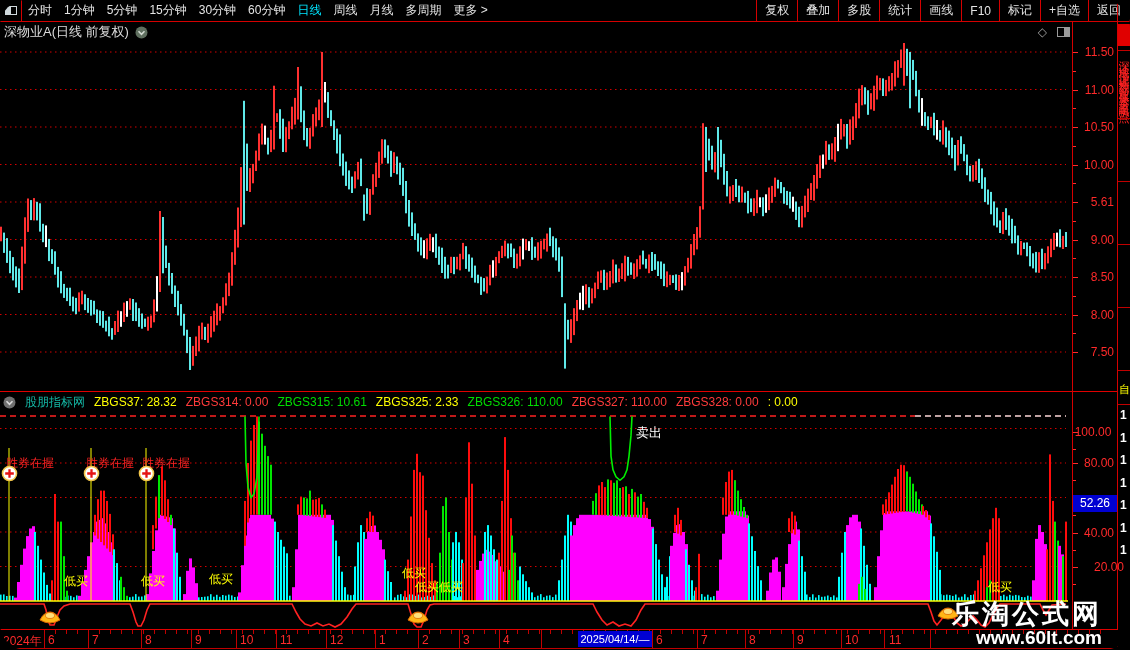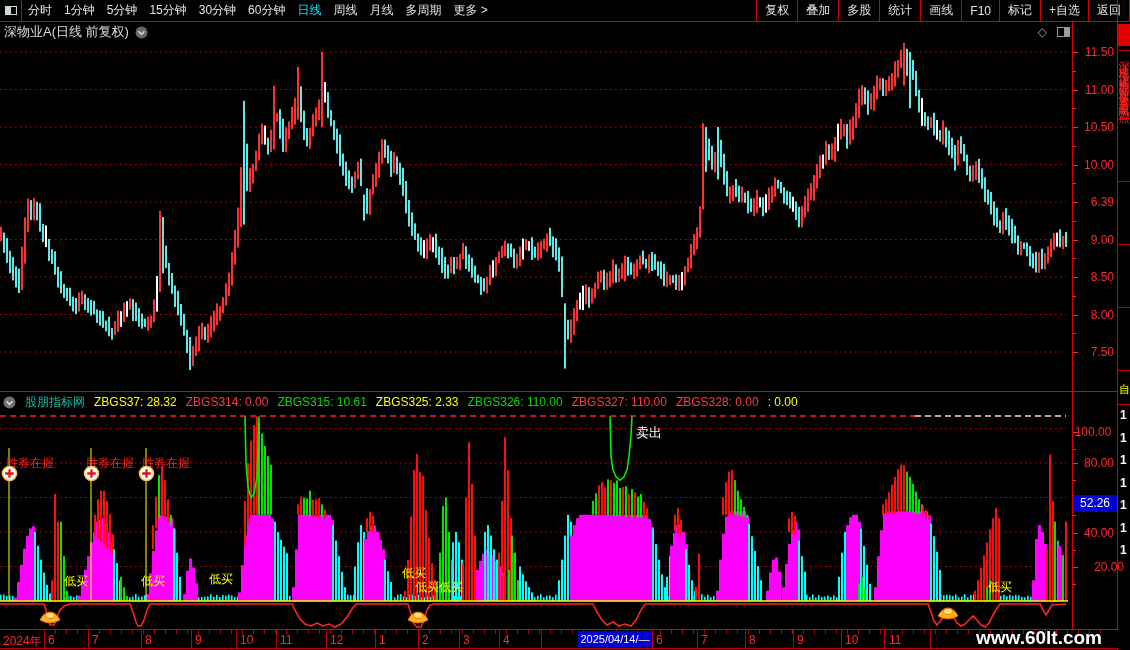--- a/index.html
+++ b/index.html
@@ -1,17 +1,17 @@
 <!DOCTYPE html>
 <html><head>
 <meta charset="utf-8">
 <style>
   html,body{margin:0;padding:0;background:#000;}
   body{font-family:"Liberation Sans","DejaVu Sans",sans-serif;}
-  #app{position:relative;width:1130px;height:650px;background:#000;overflow:hidden;}
+  #app{position:relative;width:1130px;height:650px;background:#000;overflow:hidden;border-radius:26px;}
   .abs{position:absolute;}
   
   #topbar{left:0;top:0;width:1130px;height:22px;border-bottom:1px solid #d50000;display:flex;align-items:center;box-sizing:border-box;}
   #winbox{width:22px;height:22px;border-right:1px solid #d50000;box-sizing:border-box;display:flex;align-items:center;justify-content:center;flex:0 0 auto;}
   #winglyph{width:12px;height:9px;border:1px solid #cfd8dc;box-sizing:border-box;position:relative;}
   #winglyph::after{content:"";position:absolute;left:0;top:0;width:5px;height:7px;background:#cfd8dc;}
   .tl-item{color:#e4e4e4;font-size:12px;margin:0 6px;white-space:nowrap;cursor:default;}
   .tl-item.active{color:#00e5ff;}
   #tr{margin-left:auto;display:flex;height:100%;}
   .tr-item{color:#e4e4e4;font-size:12px;padding:0 8px;border-left:1px solid #d50000;display:flex;align-items:center;white-space:nowrap;}
@@ -1067,21 +1067,21 @@
       <div class="tick" style="left: 1073px; top: 70.75px; width: 3px;"></div>
       <div class="pricelab" style="left: 1072px; top: 82.5px;">11.00</div>
       <div class="tick" style="left: 1073px; top: 89.5px; width: 5px;"></div>
       <div class="tick" style="left: 1073px; top: 108.25px; width: 3px;"></div>
       <div class="pricelab" style="left: 1072px; top: 120px;">10.50</div>
       <div class="tick" style="left: 1073px; top: 127px; width: 5px;"></div>
       <div class="tick" style="left: 1073px; top: 145.75px; width: 3px;"></div>
       <div class="pricelab" style="left: 1072px; top: 157.5px;">10.00</div>
       <div class="tick" style="left: 1073px; top: 164.5px; width: 5px;"></div>
       <div class="tick" style="left: 1073px; top: 183.25px; width: 3px;"></div>
-      <div class="pricelab" style="left: 1072px; top: 195px;">6.39</div>
+      <div class="pricelab" style="left: 1072px; top: 195px;">5.61</div>
       <div class="tick" style="left: 1073px; top: 202px; width: 5px;"></div>
       <div class="tick" style="left: 1073px; top: 220.75px; width: 3px;"></div>
       <div class="pricelab" style="left: 1072px; top: 232.5px;">9.00</div>
       <div class="tick" style="left: 1073px; top: 239.5px; width: 5px;"></div>
       <div class="tick" style="left: 1073px; top: 258.25px; width: 3px;"></div>
       <div class="pricelab" style="left: 1072px; top: 270px;">8.50</div>
       <div class="tick" style="left: 1073px; top: 277px; width: 5px;"></div>
       <div class="tick" style="left: 1073px; top: 295.75px; width: 3px;"></div>
       <div class="pricelab" style="left: 1072px; top: 307.5px;">8.00</div>
       <div class="tick" style="left: 1073px; top: 314.5px; width: 5px;"></div>
@@ -1141,20 +1141,21 @@
       <div class="mlab" style="left: 656px;">6</div>
       <div class="mlab" style="left: 701px;">7</div>
       <div class="mlab" style="left: 749px;">8</div>
       <div class="mlab" style="left: 797px;">9</div>
       <div class="mlab" style="left: 845px;">10</div>
       <div class="mlab" style="left: 889px;">11</div>
     </div>
   <div class="hline" style="left:0;top:648px;width:1117px;background:#c00000;"></div>
 
   <div id="wm" class="abs">
+    <div class="l1">乐淘公式网</div>
     <div class="l2">www.60lt.com</div>
   </div>
 
   <div id="rstrip" class="abs">
     <div id="rblock"></div>
     <div id="rglyphs">深证成指上证指数创业板块资金流向热点</div>
     <div id="rhl">自</div>
   <div class="seg" style="top: 50px;"></div>
       <div class="seg" style="top: 118px;"></div>
       <div class="seg" style="top: 181px;"></div>

